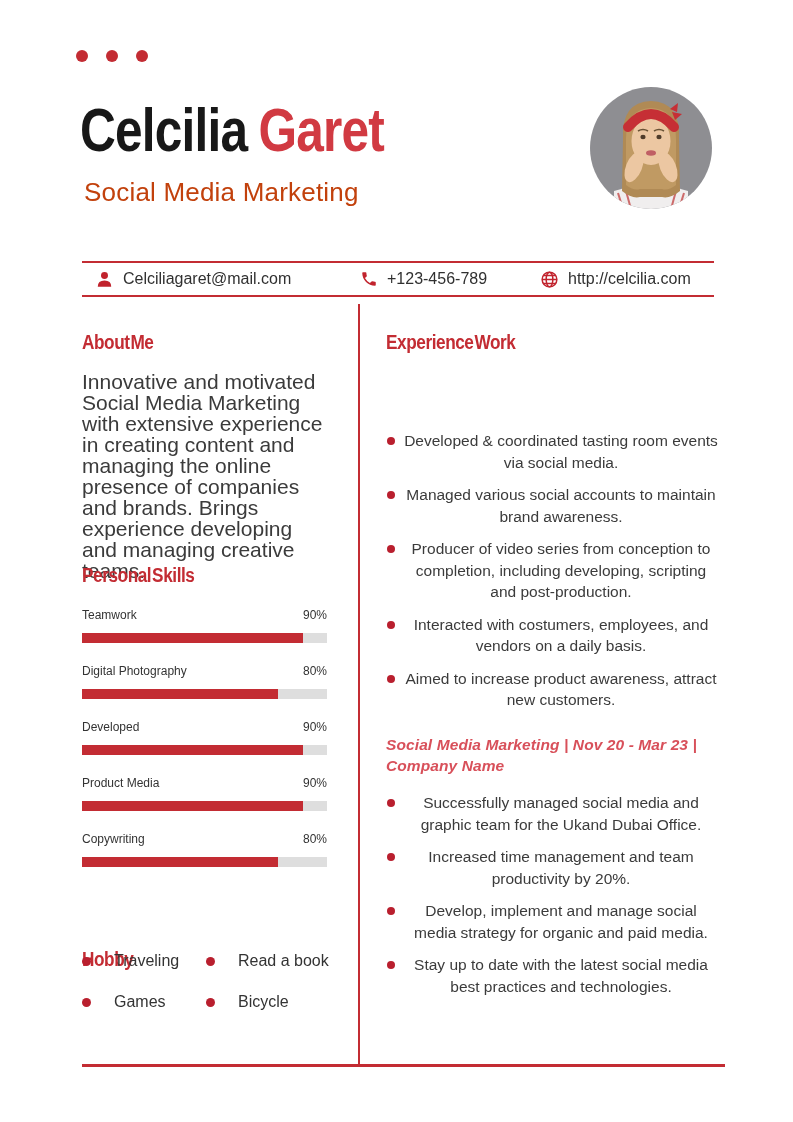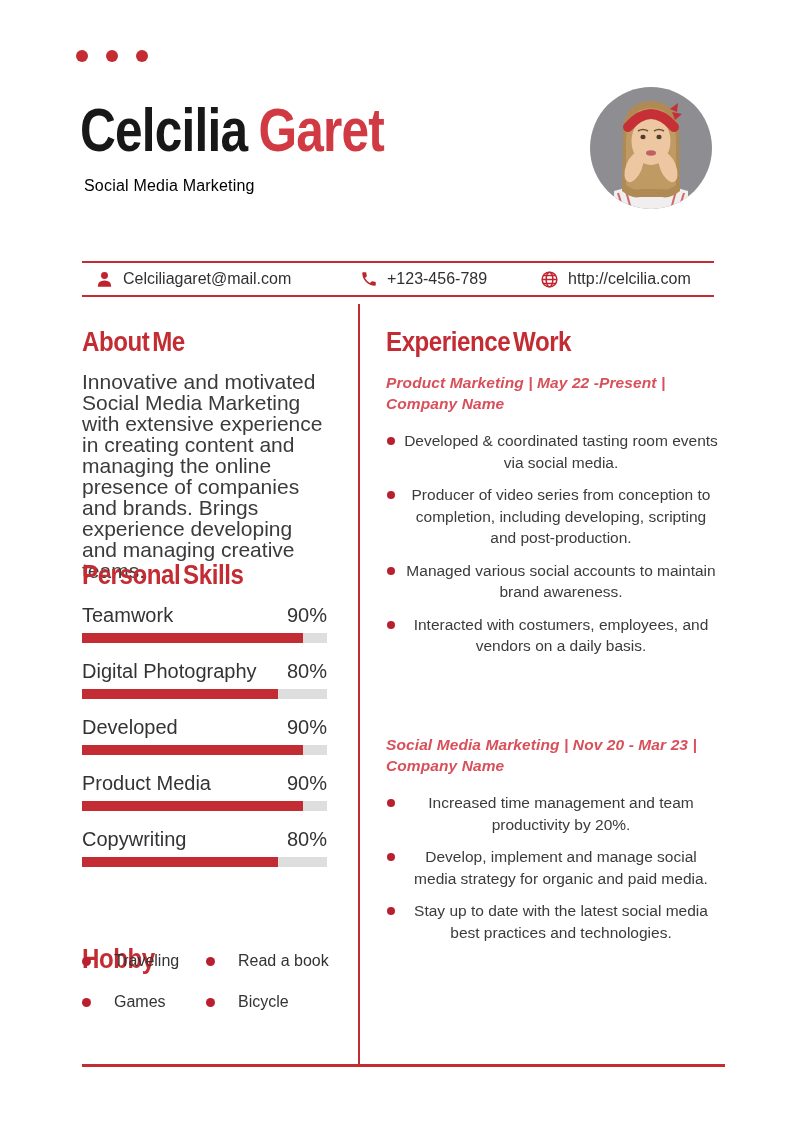--- a/index.html
+++ b/index.html
@@ -16,54 +16,54 @@
   
   .name {
     position:absolute; left:80px; top:100px; white-space:nowrap;
     font-size:62px; font-weight:700; letter-spacing:-1px; line-height:60px;
     color:#181818;
   }
   .name .squeeze { display:inline-block; transform:scaleX(0.80); transform-origin:left center; }
   .name .last { color:#d13a42; margin-left:14px; }
   .subtitle {
     position:absolute; left:84px; top:177px;
-    font-size:16px; font-weight:500; color:#000000; letter-spacing:0.2px;
+    font-size:26px; font-weight:500; color:#c2410c; letter-spacing:0.2px;
   }
   .photo { position:absolute; left:590px; top:87px; width:122px; height:122px; }
 
   
   .contactbar {
     position:absolute; left:82px; top:261px; width:632px; height:36px;
     border-top:2.5px solid #c32c33; border-bottom:2.5px solid #c32c33;
   }
   .citem { position:absolute; top:0; height:100%; display:flex; align-items:center; gap:9px;
            font-size:16px; color:#303030; }
   .citem svg { display:block; }
 
   
   .vline { position:absolute; left:358px; top:304px; width:2px; height:760px; background:#c32c33; }
   .hline-bottom { position:absolute; left:82px; top:1064px; width:643px; height:2.5px; background:#c32c33; }
 
   
   .heading {
     position:absolute; white-space:nowrap;
-    font-size:28px; font-weight:800; color:#c32c33;
+    font-size:20px; font-weight:800; color:#c32c33;
     letter-spacing:-0.5px; word-spacing:-4px; line-height:28px;
   }
   .heading .squeeze { display:inline-block; transform:scaleX(0.86); transform-origin:left center; }
 
   
   .about-text {
     position:absolute; left:82px; top:371px; width:250px;
     font-size:21px; line-height:21px; color:#3b3b3b;
   }
   .skills { position:absolute; left:82px; top:606px; width:245px; }
   .skill  { margin-bottom:19px; }
   .skill-line { display:flex; justify-content:space-between; align-items:baseline;
-                font-size:20px; color:#333333; line-height:19px; margin-bottom:8px; }
+                font-size:12px; color:#333333; line-height:19px; margin-bottom:8px; }
   .track { width:100%; height:10px; background:#dedede; }
   .fill  { height:100%; background:#c32c33; }
 
   .hobby-grid {
     position:absolute; left:82px; top:952px; width:260px;
     display:grid; grid-template-columns:124px auto; row-gap:23px;
   }
   .hobby-item { display:flex; align-items:center; gap:23px; font-size:16px; color:#333333; }
   .bullet-dot { width:9px; height:9px; border-radius:50%; background:#b91f2e; flex:0 0 auto; }
 
@@ -248,28 +248,29 @@
     <div class="hobby-item">
       <span class="bullet-dot"></span>
       <span>Bicycle</span>
     </div>
   </div>
 
   <h2 class="heading" style="left:386px; top:328px;">
     <span class="squeeze">Experience Work</span>
   </h2>
 
-  <div class="job-title" style="top:372px;">Product Marketing | May 22 -Present | Company Name</div>
   <ul class="job-bullets" style="top:430px;">
     <li>Developed &amp; coordinated tasting room events via social media.</li>
+    <li>Managed various social accounts to maintain brand awareness.</li>
     <li>Producer of video series from conception to completion, including developing, scripting and post-production.</li>
-    <li>Managed various social accounts to maintain brand awareness.</li>
     <li>Interacted with costumers, employees, and vendors on a daily basis.</li>
+    <li>Aimed to increase product awareness, attract new customers.</li>
   </ul>
 
   <div class="job-title" style="top:734px;">Social Media Marketing | Nov 20 - Mar 23 | Company Name</div>
   <ul class="job-bullets" style="top:792px;">
+    <li>Successfully managed social media and graphic team for the Ukand Dubai Office.</li>
     <li>Increased time management and team productivity by 20%.</li>
     <li>Develop, implement and manage social media strategy for organic and paid media.</li>
     <li>Stay up to date with the latest social media best practices and technologies.</li>
   </ul>
 
 </div>
 
 </body></html>

